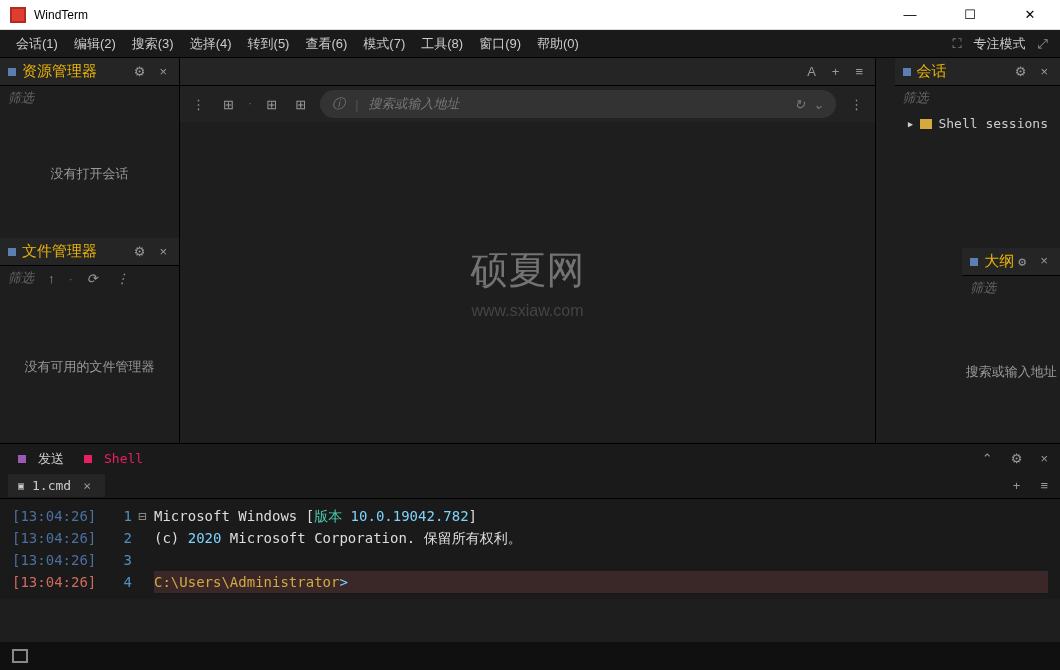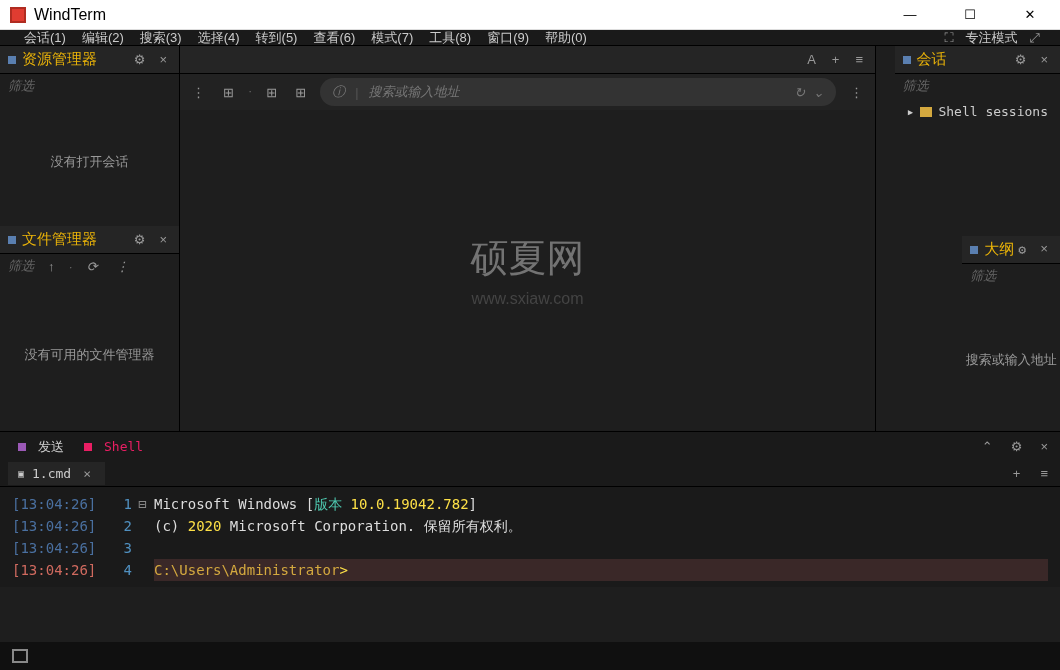--- a/index.html
+++ b/index.html
@@ -1,26 +1,26 @@
 <!DOCTYPE html>
 <html><head>
 <meta charset="utf-8">
 <style>
 * { margin: 0; padding: 0; box-sizing: border-box; }
 body { width: 1060px; height: 670px; background: #1e1e1e; font-family: "Segoe UI", sans-serif; font-size: 13px; color: #ccc; overflow: hidden; }
 
 
 .titlebar { height: 30px; background: #fff; display: flex; align-items: center; padding: 0 10px; border-bottom: 1px solid #ddd; }
 .app-icon { width: 16px; height: 16px; background: #e03c31; border: 2px solid #b02c21; margin-right: 8px; }
-.app-title { color: #000; font-size: 16px; flex: 1; }
+.app-title { color: #000; font-size: 12px; flex: 1; }
 .win-controls { display: flex; gap: 20px; align-items: center; }
 .win-btn { width: 40px; height: 28px; display: flex; align-items: center; justify-content: center; color: #000; cursor: pointer; }
 
 
-.menubar { height: 16px; background: #1a1a1a; display: flex; align-items: center; padding: 0 16px; border-bottom: 1px solid #000; }
+.menubar { height: 28px; background: #1a1a1a; display: flex; align-items: center; padding: 0 8px; border-bottom: 1px solid #000; }
 .menu-item { padding: 4px 8px; color: #ccc; cursor: pointer; }
 .menubar-right { margin-left: auto; display: flex; align-items: center; gap: 8px; color: #ccc; }
 .icon-btn { cursor: pointer; padding: 2px 4px; color: #999; }
 
 
 .main { display: flex; height: 385px; }
 
 
 .left-col { width: 180px; display: flex; flex-direction: column; border-right: 1px solid #000; }
 .panel { display: flex; flex-direction: column; }
@@ -66,21 +66,21 @@
 
 
 .terminal { background: #1a1a1a; padding: 6px 12px; font-family: "Consolas", monospace; font-size: 14px; line-height: 22px; }
 .term-line { display: flex; }
 .term-time { color: #4a70a0; width: 100px; }
 .term-time-active { color: #d06a5f; width: 100px; }
 .term-num { color: #5090c0; width: 20px; text-align: right; margin-right: 6px; }
 .term-fold { color: #888; width: 16px; }
 .term-text { color: #ddd; }
 .term-cyan { color: #4ec9b0; }
-.term-blue { color: #fde047; }
+.term-blue { color: #7dd3fc; }
 .term-yellow { color: #d4a93f; }
 .term-highlight { background: #3a2828; flex: 1; }
 .term-line4 { display: flex; }
 
 
 .footer { position: absolute; bottom: 0; left: 0; right: 0; height: 28px; background: #101010; display: flex; align-items: center; padding: 0 12px; }
 .footer-icon { width: 16px; height: 14px; border: 2px solid #888; }
 </style>
 </head>
 <body>

